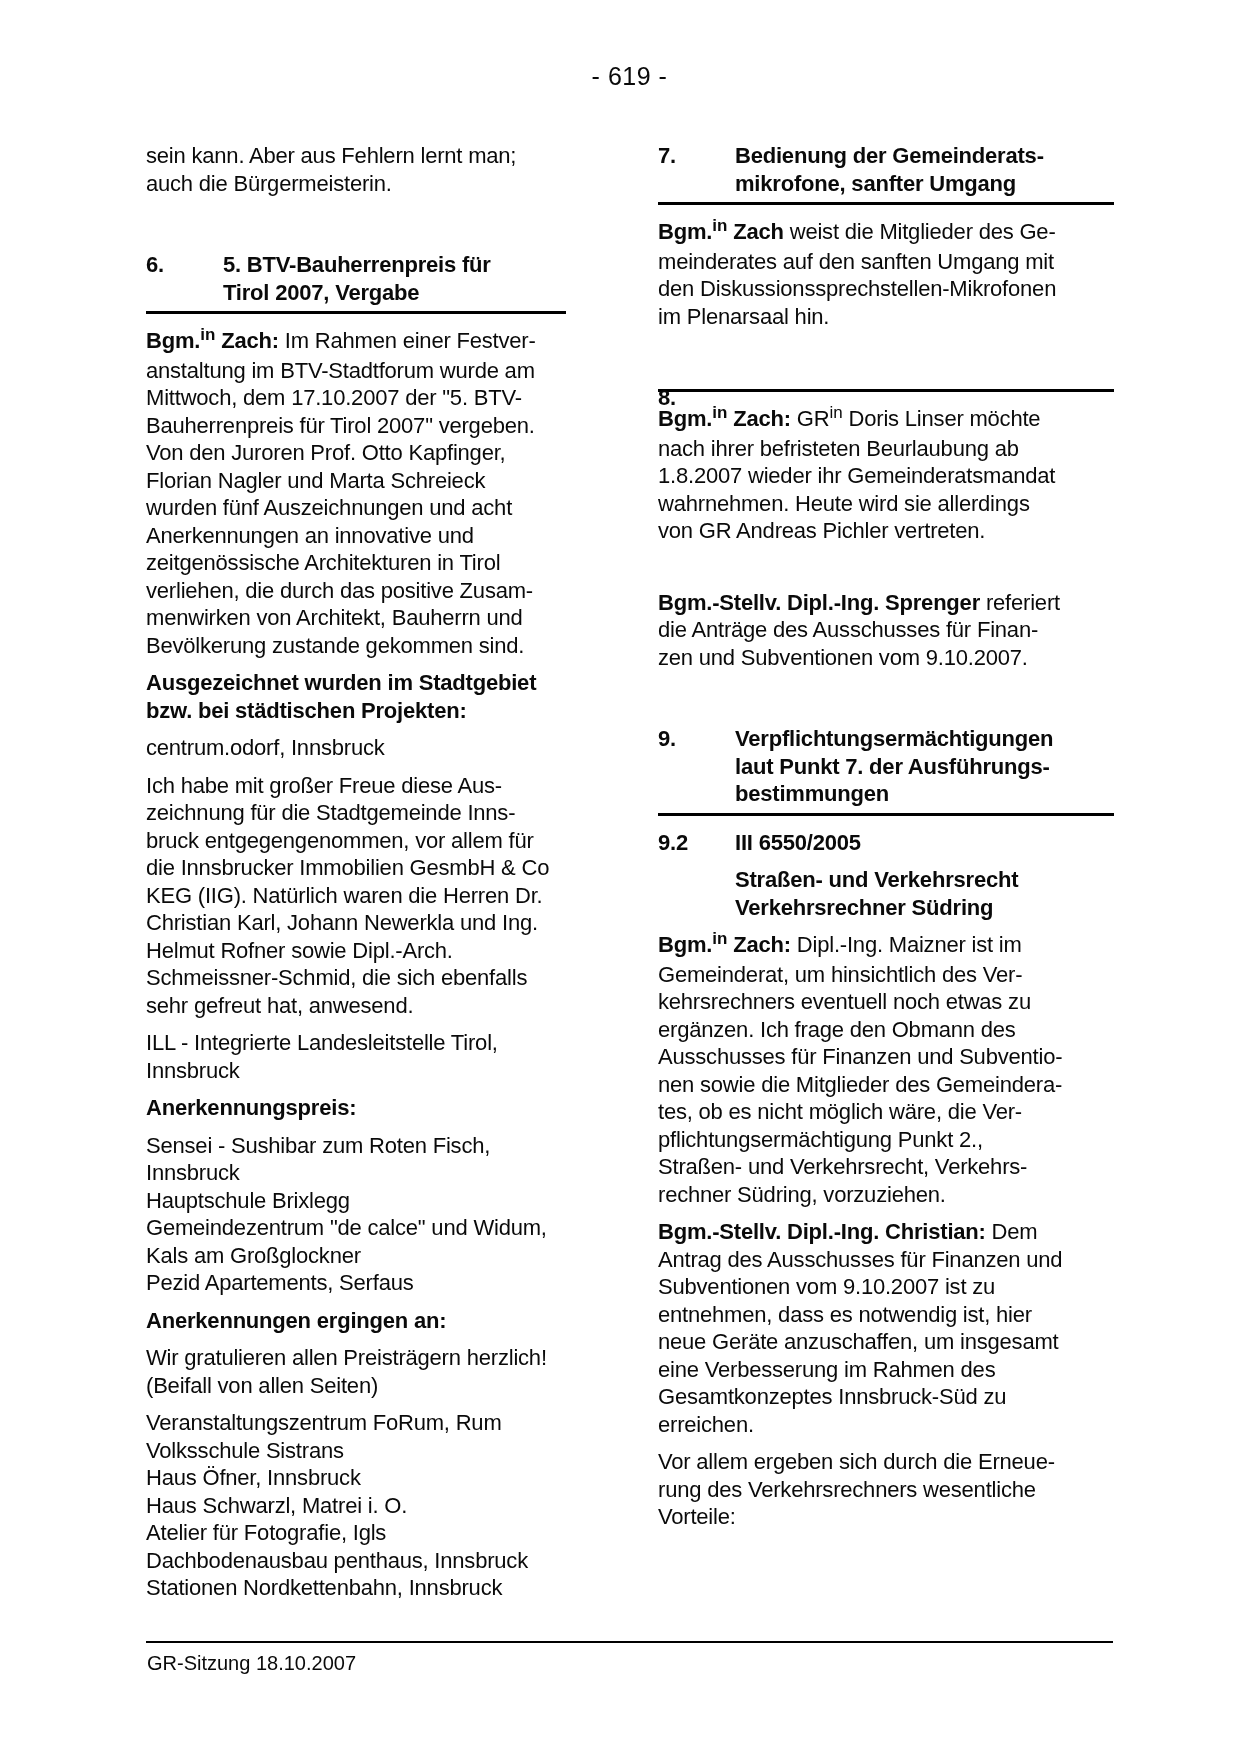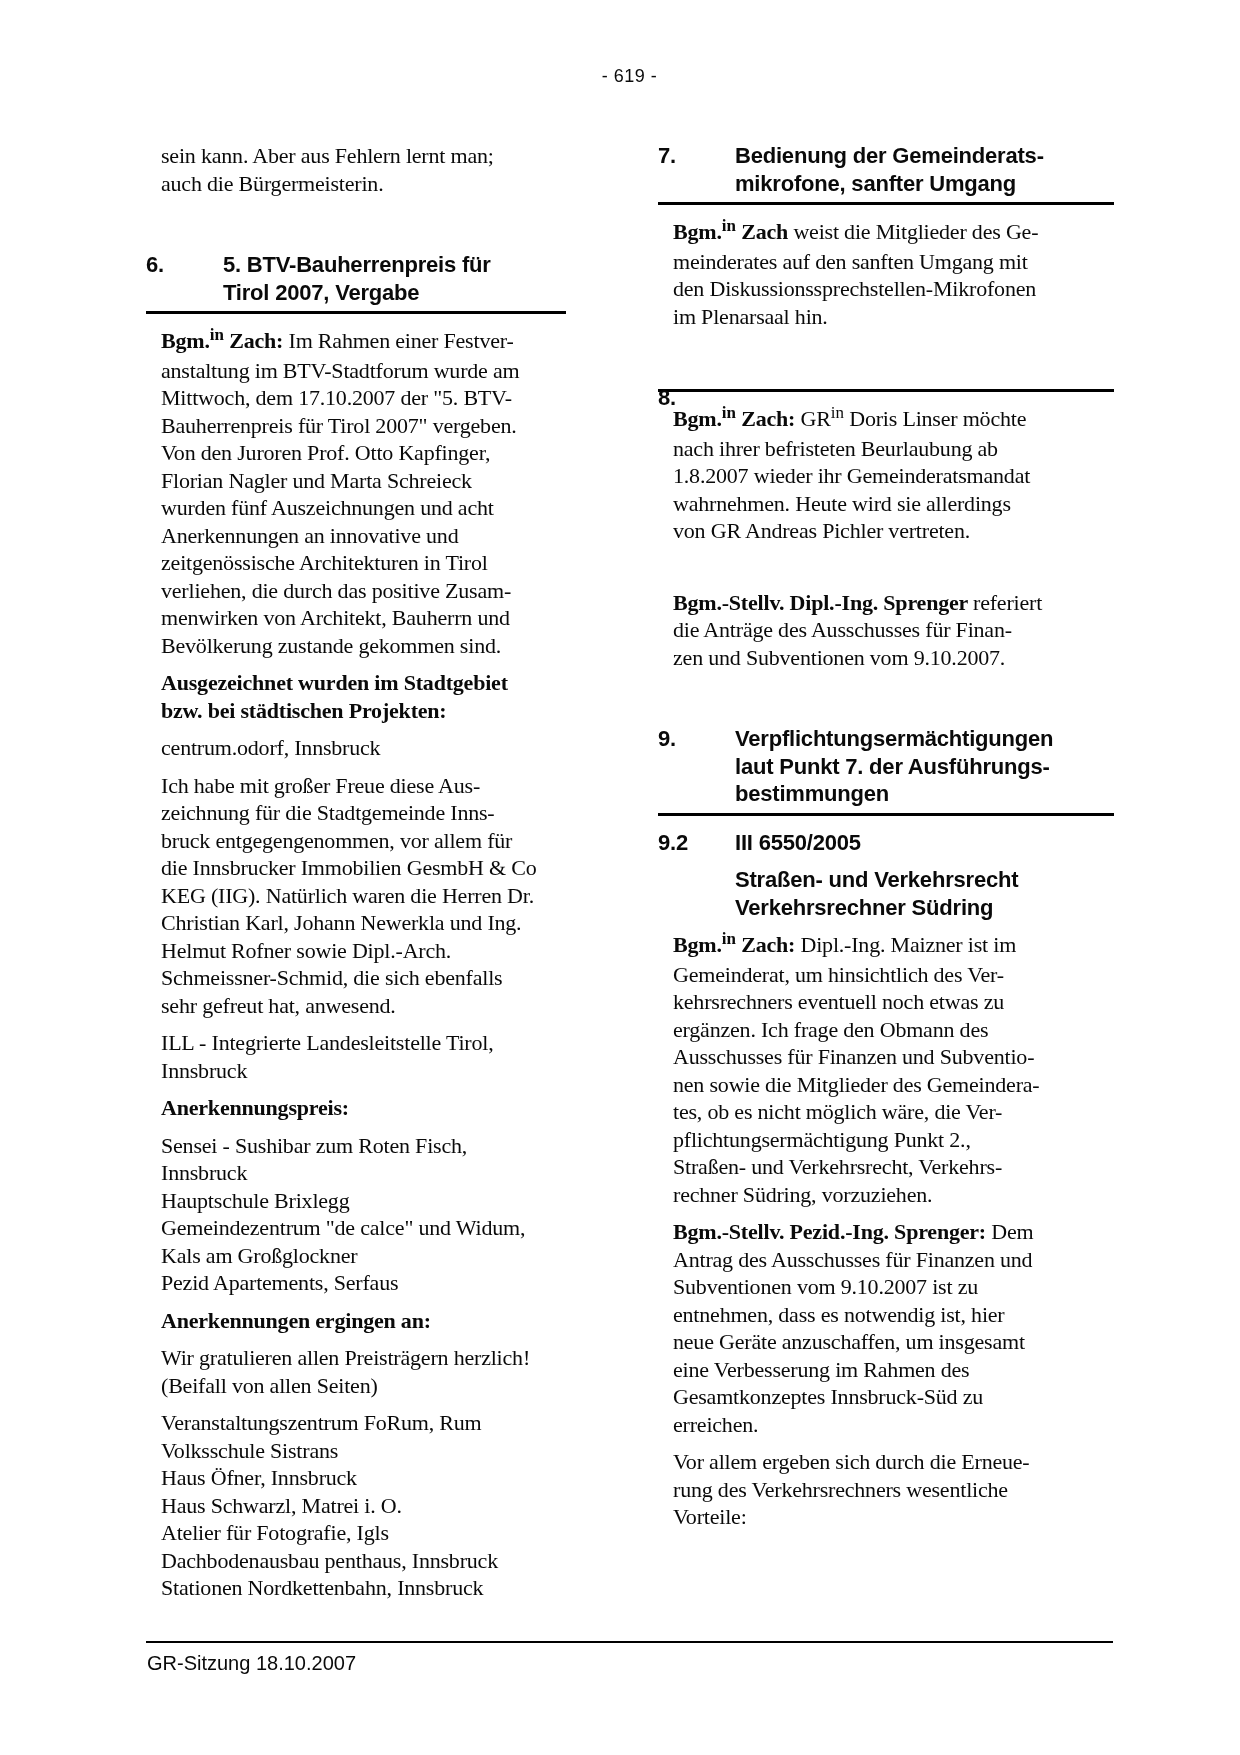--- a/index.html
+++ b/index.html
@@ -15,35 +15,35 @@
     overflow: hidden;
     font-family: "Liberation Sans", "DejaVu Sans", sans-serif;
     color: #0a0a0a;
   }
   .page-number {
     position: absolute;
     top: 64px;
     left: 146px;
     width: 967px;
     text-align: center;
-    font-size: 18px;
+    font-size: 25px;
     line-height: 24px;
     letter-spacing: 0.5px;
   }
   .col {
     position: absolute;
     top: 142px;
     font-size: 22px;
     line-height: 27.5px;
     letter-spacing: -0.2px;
     white-space: pre;
   }
   .col-left  { left: 146px; width: 420px; }
   .col-right { left: 658px; width: 456px; }
-  .para { margin: 0 0 10px 15px; font-family: Liberation Serif, serif; }
+  .para { margin: 0 0 10px 0; }
   .b { font-weight: bold; text-align: right; }
   .sup {
     font-size: 17px;
     position: relative;
     top: -8px;
     letter-spacing: 0;
   }
   .h-block {
     position: relative;
     padding-left: 77px;
@@ -130,21 +130,21 @@
 bestimmungen</span></span></div><div class="h-block"><span class="h-num">9.2</span><span class="h-text"><span class="">III 6550/2005</span></span></div><div class="h-block"><span class="h-num"></span><span class="h-text"><span class="">Straßen- und Verkehrsrecht
 Verkehrsrechner Südring</span></span></div><p class="para"><span class="b ">Bgm.</span><span class="b sup">in</span><span class="b "> Zach: </span><span class="">Dipl.-Ing. Maizner ist im
 Gemeinderat, um hinsichtlich des Ver-
 kehrsrechners eventuell noch etwas zu
 ergänzen. Ich frage den Obmann des
 Ausschusses für Finanzen und Subventio-
 nen sowie die Mitglieder des Gemeindera-
 tes, ob es nicht möglich wäre, die Ver-
 pflichtungsermächtigung Punkt 2.,
 Straßen- und Verkehrsrecht, Verkehrs-
-rechner Südring, vorzuziehen.</span></p><p class="para"><span class="b ">Bgm.-Stellv. Pezid.-Ing. Sprenger: </span><span class="">Dem
+rechner Südring, vorzuziehen.</span></p><p class="para"><span class="b ">Bgm.-Stellv. Dipl.-Ing. Christian: </span><span class="">Dem
 Antrag des Ausschusses für Finanzen und
 Subventionen vom 9.10.2007 ist zu
 entnehmen, dass es notwendig ist, hier
 neue Geräte anzuschaffen, um insgesamt
 eine Verbesserung im Rahmen des
 Gesamtkonzeptes Innsbruck-Süd zu
 erreichen.</span></p><p class="para"><span class="">Vor allem ergeben sich durch die Erneue-
 rung des Verkehrsrechners wesentliche
 Vorteile:</span></p></div>
   <div class="footer-rule"></div>

